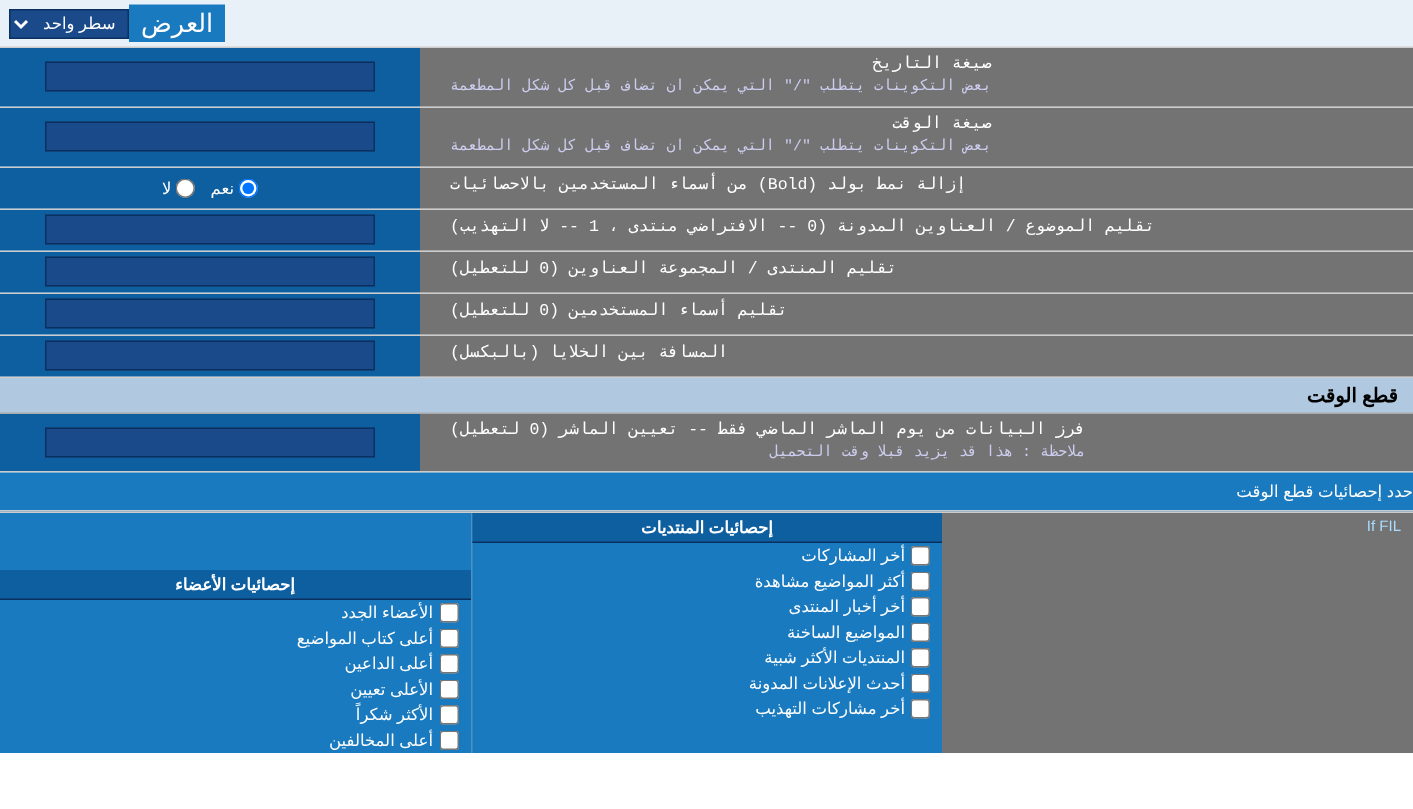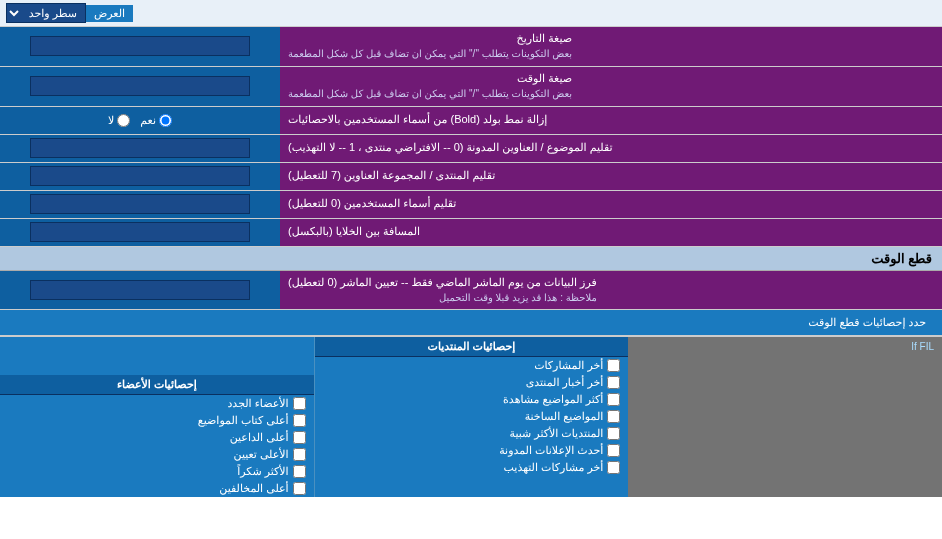--- a/index.html
+++ b/index.html
@@ -12,30 +12,31 @@
     }
 
     .row {
       display: flex;
       align-items: stretch;
       border-bottom: 1px solid #ccc;
       min-height: 28px;
     }
 
     .label-cell {
-      background: #701a75;
-      color: #fff;
-      padding: 4px 8px;
+      background: #737373;
+      color: #fff;
+      padding: 4px 20px;
       display: flex;
       align-items: center;
       justify-content: flex-end;
       text-align: right;
       flex: 1;
       font-size: 11px;
       line-height: 1.4;
+      font-family: Liberation Mono, monospace;
     }
 
     .input-cell {
       background: #0e5fa0;
       color: #fff;
       padding: 3px 6px;
       display: flex;
       align-items: center;
       justify-content: center;
       min-width: 280px;
@@ -97,38 +98,38 @@
       color: #fff;
       border: 1px solid #0a3060;
       padding: 2px 4px;
       font-size: 11px;
     }
 
     .top-row .top-label {
       background: #1a7abf;
       color: #fff;
       padding: 2px 8px;
-      font-size: 11px;
+      font-size: 17px;
       margin-right: 4px;
     }
 
     .limit-section-row {
       display: flex;
       align-items: center;
       background: #1a7abf;
       min-height: 26px;
       border-bottom: 1px solid #ccc;
     }
 
     .limit-label {
       flex: 1;
       color: #fff;
       font-size: 11px;
       text-align: right;
-      padding: 3px 16px;
+      padding: 3px 0;
     }
 
     .bottom-grid {
       display: flex;
       background: #1a7abf;
       border-top: 1px solid #ccc;
     }
 
     .bottom-col {
       flex: 1;
@@ -217,21 +218,21 @@
   <div class="label-cell">
     <span>تقليم الموضوع / العناوين المدونة (0 -- الافتراضي منتدى ، 1 -- لا التهذيب)</span>
   </div>
   <div class="input-cell">
     <input type="text" style="">
   </div>
 </div>
 
 <div class="row">
   <div class="label-cell">
-    <span>تقليم المنتدى / المجموعة العناوين (7 للتعطيل)</span>
+    <span>تقليم المنتدى / المجموعة العناوين (0 للتعطيل)</span>
   </div>
   <div class="input-cell">
     <input type="text" style="">
   </div>
 </div>
 
 <div class="row">
   <div class="label-cell">
     <span>تقليم أسماء المستخدمين (0 للتعطيل)</span>
   </div>
@@ -271,25 +272,25 @@
   </div>
 
   <div class="bottom-col">
     <div class="bottom-col-header">إحصائيات المنتديات</div>
     <div class="bottom-col-item">
       <input type="checkbox" style="">
       <span>أخر المشاركات</span>
     </div>
     <div class="bottom-col-item">
       <input type="checkbox" style="">
+      <span>أكثر المواضيع مشاهدة</span>
+    </div>
+    <div class="bottom-col-item">
+      <input type="checkbox" style="">
       <span>أخر أخبار المنتدى</span>
-    </div>
-    <div class="bottom-col-item">
-      <input type="checkbox" style="">
-      <span>أكثر المواضيع مشاهدة</span>
     </div>
     <div class="bottom-col-item">
       <input type="checkbox" style="">
       <span>المواضيع الساخنة</span>
     </div>
     <div class="bottom-col-item">
       <input type="checkbox" style="">
       <span>المنتديات الأكثر شبية</span>
     </div>
     <div class="bottom-col-item">

